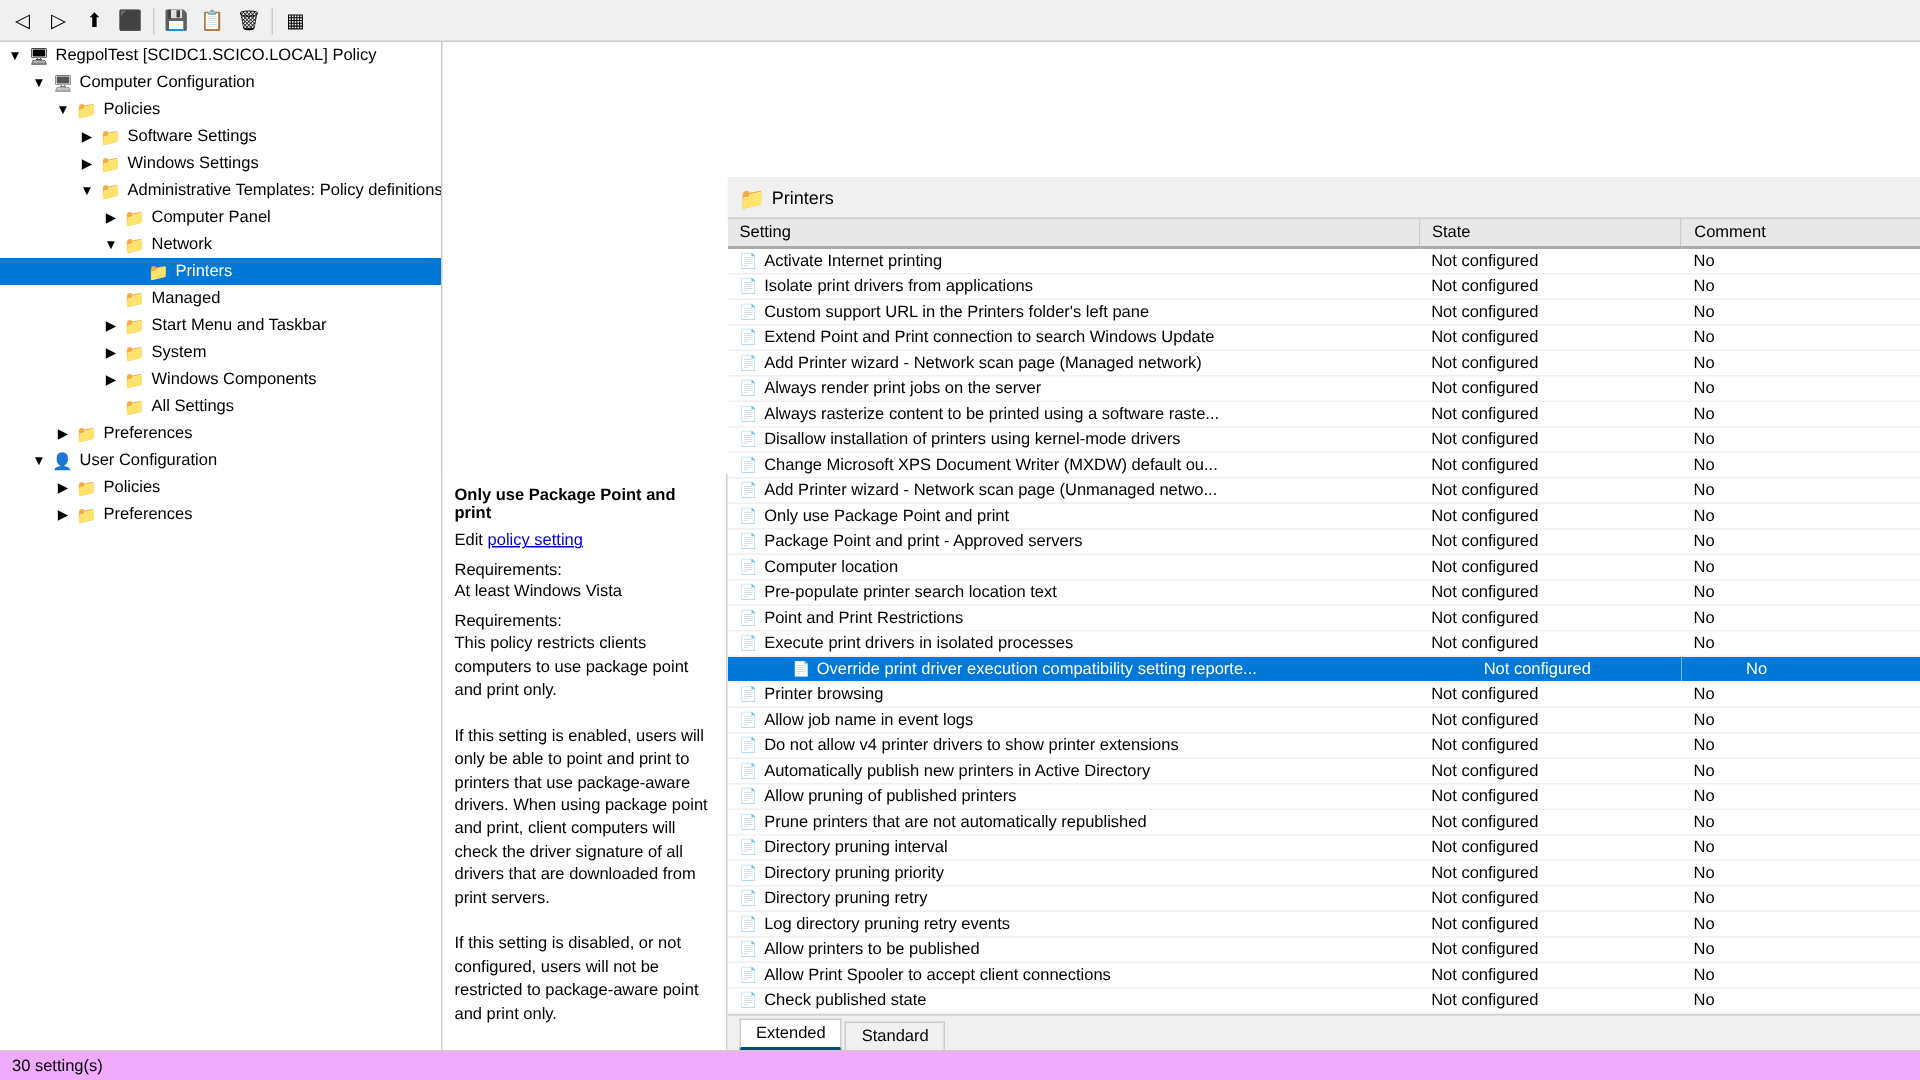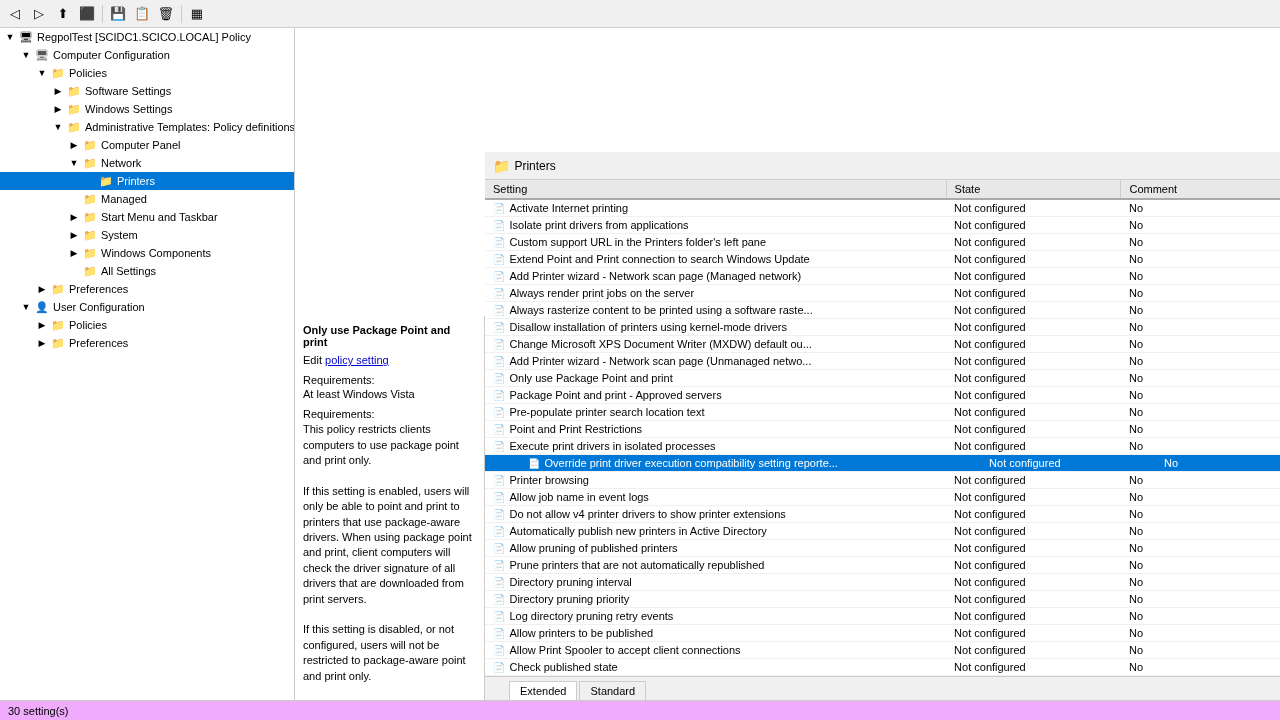--- a/index.html
+++ b/index.html
@@ -46,21 +46,21 @@
     .setting-icon { color: #6666cc; font-size: 10px; margin-right: 4px; }
 
     
     .col-setting { width: 58%; }
     .col-state { width: 22%; }
     .col-comment { width: 20%; }
 
     
     #bottom-tabs { height: 24px; background: #f0f0f0; border-top: 1px solid #ccc; display: flex; align-items: flex-end; padding-left: 8px; }
     .tab { padding: 3px 10px; border: 1px solid #ccc; border-bottom: none; background: #f0f0f0; cursor: pointer; font-size: 11px; margin-right: 2px; }
-    .tab.active { background: #fff; border-bottom: 1px solid #0c4a6e; margin-bottom: -1px; margin-left: 16px; }
+    .tab.active { background: #fff; border-bottom: 3px solid #0c4a6e; margin-bottom: -1px; }
 
     
     #status-bar { height: 20px; background: #f0abfc; border-top: 1px solid #ccc; display: flex; align-items: center; padding: 0 8px; font-size: 11px; }
 
     
     #tree-panel::-webkit-scrollbar, #table-container::-webkit-scrollbar { width: 12px; height: 12px; }
     #tree-panel::-webkit-scrollbar-track, #table-container::-webkit-scrollbar-track { background: #f0f0f0; }
     #tree-panel::-webkit-scrollbar-thumb, #table-container::-webkit-scrollbar-thumb { background: #c0c0c0; border: 1px solid #a0a0a0; }
 
     
@@ -292,20 +292,25 @@
                 <td class="col-setting"><span class="setting-icon">📄</span>Only use Package Point and print</td>
                 <td class="col-state">Not configured</td>
                 <td class="col-comment">No</td>
               </tr>
               <tr class="data-row">
                 <td class="col-setting"><span class="setting-icon">📄</span>Package Point and print - Approved servers</td>
                 <td class="col-state">Not configured</td>
                 <td class="col-comment">No</td>
               </tr>
               <tr class="data-row">
+                <td class="col-setting"><span class="setting-icon">📄</span>Computer location</td>
+                <td class="col-state">Not configured</td>
+                <td class="col-comment">No</td>
+              </tr>
+              <tr class="data-row">
                 <td class="col-setting"><span class="setting-icon">📄</span>Pre-populate printer search location text</td>
                 <td class="col-state">Not configured</td>
                 <td class="col-comment">No</td>
               </tr>
               <tr class="data-row">
                 <td class="col-setting"><span class="setting-icon">📄</span>Point and Print Restrictions</td>
                 <td class="col-state">Not configured</td>
                 <td class="col-comment">No</td>
               </tr>
               <tr class="data-row">
@@ -348,20 +353,25 @@
                 <td class="col-state">Not configured</td>
                 <td class="col-comment">No</td>
               </tr>
               <tr class="data-row">
                 <td class="col-setting"><span class="setting-icon">📄</span>Directory pruning interval</td>
                 <td class="col-state">Not configured</td>
                 <td class="col-comment">No</td>
               </tr>
               <tr class="data-row">
                 <td class="col-setting"><span class="setting-icon">📄</span>Directory pruning priority</td>
+                <td class="col-state">Not configured</td>
+                <td class="col-comment">No</td>
+              </tr>
+              <tr class="data-row">
+                <td class="col-setting"><span class="setting-icon">📄</span>Directory pruning retry</td>
                 <td class="col-state">Not configured</td>
                 <td class="col-comment">No</td>
               </tr>
               <tr class="data-row">
                 <td class="col-setting"><span class="setting-icon">📄</span>Log directory pruning retry events</td>
                 <td class="col-state">Not configured</td>
                 <td class="col-comment">No</td>
               </tr>
               <tr class="data-row">
                 <td class="col-setting"><span class="setting-icon">📄</span>Allow printers to be published</td>

